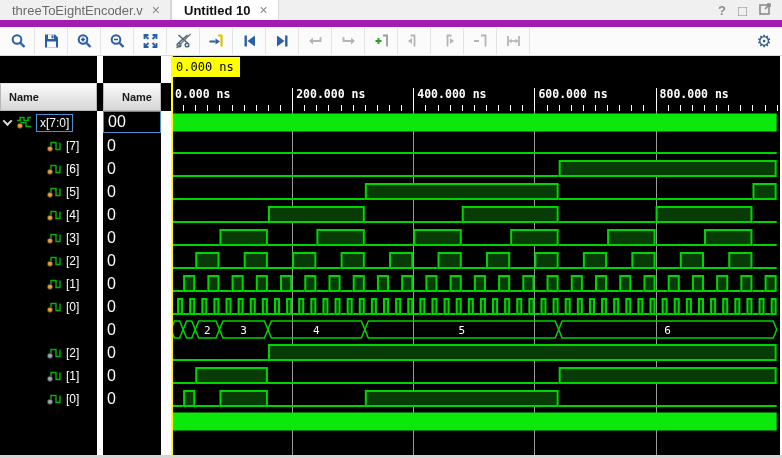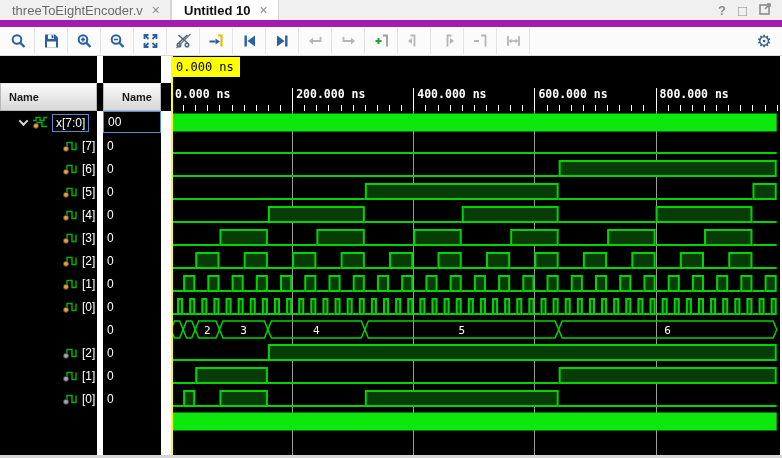--- a/index.html
+++ b/index.html
@@ -38,33 +38,33 @@
   #strip2 { left:161px; width:10px; }
   #panel-topstrip { height:27px; background:#000; }
   #panel-headers { position:relative; height:28px; background:#000; z-index:4; }
   .hbtn { position:absolute; top:0; height:28px; background:linear-gradient(#fafafa,#d7d7d7);
           border:1px solid #b7b7b7; border-top-color:#e8e8e8; color:#1a1a1a; font-size:11px;
           font-weight:bold; display:flex; align-items:center; }
   #hdr-name { left:0; width:97px; padding-left:8px; }
   #hdr-value { left:103px; width:58px; justify-content:flex-end; padding-right:8px; }
   #rows {}
   .srow { position:relative; height:23px; color:#fff; font-size:12px; }
-  .namecell { position:absolute; left:16px; top:0; width:97px; height:23px;
+  .namecell { position:absolute; left:0; top:0; width:97px; height:23px;
               display:flex; align-items:center; overflow:hidden; }
   .chev { width:7px; height:7px; border-right:2px solid #dadada; border-bottom:2px solid #dadada;
           flex:none; margin:0 5px 0 4px; }
   .chev.down { transform:rotate(45deg) translate(-1px,-1px); }
   .chev.right { transform:rotate(-45deg); }
   .chev.none { border:none; }
   .sicon { flex:none; margin-right:4px; }
   .slabel { white-space:nowrap; }
   .slabel.selected { border:1px solid #4f8fd0; padding:1px 3px; }
   .valuecell { position:absolute; left:103px; top:0; width:58px; height:23px;
                display:flex; align-items:center; padding-left:4px; overflow:hidden;
-               white-space:nowrap; font-size:12px; }
+               white-space:nowrap; font-size:16px; }
   .valuecell.selected { border:1px solid #4f8fd0; height:22px; top:0; }
 
   
   #wavearea { position:relative; width:611px; height:452px; background:#000; flex:none;
               border-right:2px solid #fff; overflow:hidden; }
   #cursor { position:absolute; left:0; top:0; width:2px; height:399px; background:#ffff00; z-index:2; }
   #timetag { position:absolute; left:1px; top:1px; height:20px; background:#ffff00; color:#000;
              font-family:"DejaVu Sans Mono", monospace; font-size:12px; line-height:20px;
              padding:0 6px 0 4px; z-index:5; }
   #ruler { position:absolute; left:0; top:27px; z-index:1; }

